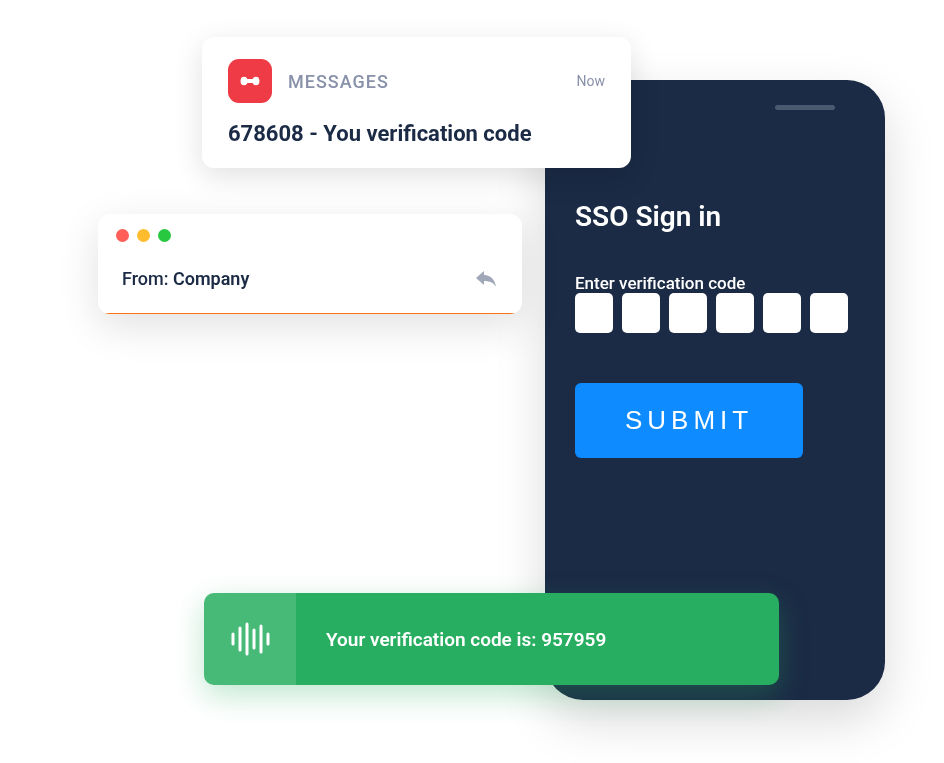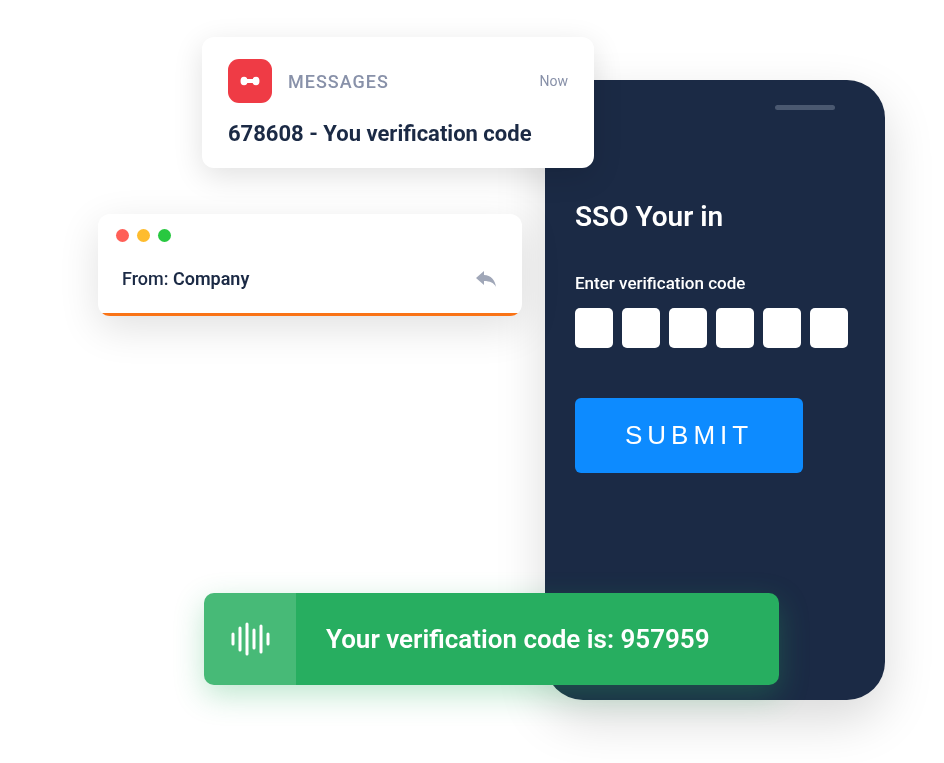--- a/index.html
+++ b/index.html
@@ -44,21 +44,20 @@
       font-size: 28px;
       font-weight: 600;
       margin-top: 90px;
       margin-bottom: 40px;
     }
 
     .phone-label {
       color: #fff;
       font-size: 17px;
       font-weight: 500;
-      margin-bottom: 15px;
     }
 
     .code-inputs {
       display: flex;
       gap: 9px;
       margin-bottom: 50px;
     }
 
     .code-box {
       width: 38px;
@@ -77,21 +76,21 @@
       font-weight: 500;
       border-radius: 6px;
       cursor: pointer;
     }
 
     
     .notification {
       position: absolute;
       top: 37px;
       left: 202px;
-      width: 392px;
+      width: 429px;
       background: #fff;
       border-radius: 12px;
       padding: 22px 26px;
       box-shadow: 0 8px 30px rgba(0,0,0,0.12);
     }
 
     .notification-header {
       display: flex;
       align-items: center;
       margin-bottom: 18px;
@@ -150,21 +149,21 @@
       height: 13px;
       border-radius: 50%;
     }
 
     .dot-red { background: #ff5f57; }
     .dot-yellow { background: #febc2e; }
     .dot-green { background: #28c840; }
 
     .email-meta {
       padding: 8px 24px 20px;
-      border-bottom: 3px solid #f97316;
+      border-bottom: 1px solid #f97316;
       display: flex;
       justify-content: space-between;
       align-items: flex-start;
     }
 
     .email-meta-text {
       color: #1b2a45;
       font-size: 18px;
       line-height: 1.5;
       font-weight: 600;
@@ -228,37 +227,37 @@
       background: rgba(255,255,255,0.15);
       border-radius: 10px 0 0 10px;
       display: flex;
       align-items: center;
       justify-content: center;
     }
 
     .voice-text {
       flex: 1;
       color: #fff;
-      font-size: 26px;
+      font-size: 19px;
       font-weight: 600;
       padding-left: 30px;
     }
 
     .infinity-icon {
       stroke: #fff;
       stroke-width: 3.5;
       fill: none;
     }
   </style>
 </head>
 <body>
 
 <div class="phone">
   <div class="phone-speaker"></div>
-  <div class="phone-title">SSO Your in</div>
+  <div class="phone-title">SSO Sign in</div>
   <div class="phone-label">Enter verification code</div>
   <div class="code-inputs">
     <div class="code-box"></div>
     <div class="code-box"></div>
     <div class="code-box"></div>
     <div class="code-box"></div>
     <div class="code-box"></div>
     <div class="code-box"></div>
   </div>
   <button class="submit-btn">SUBMIT</button>

